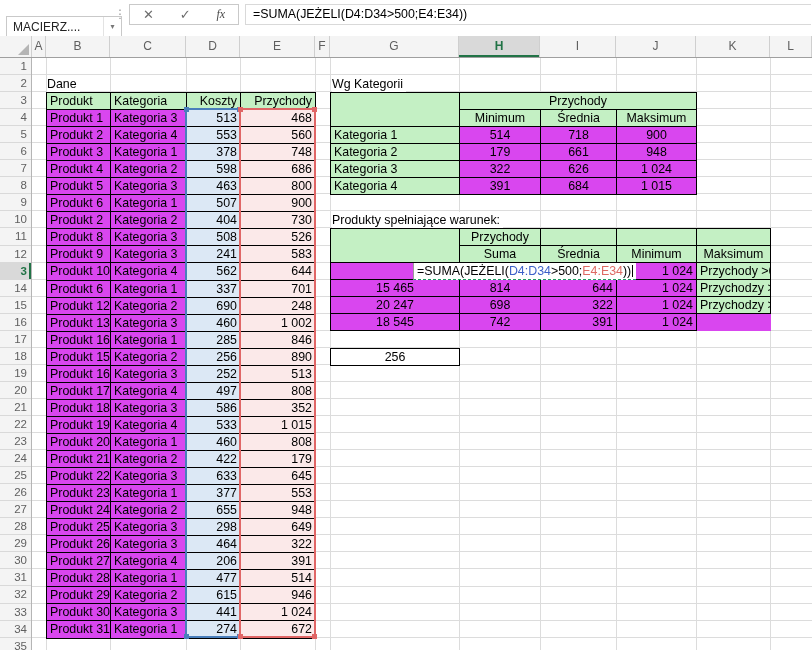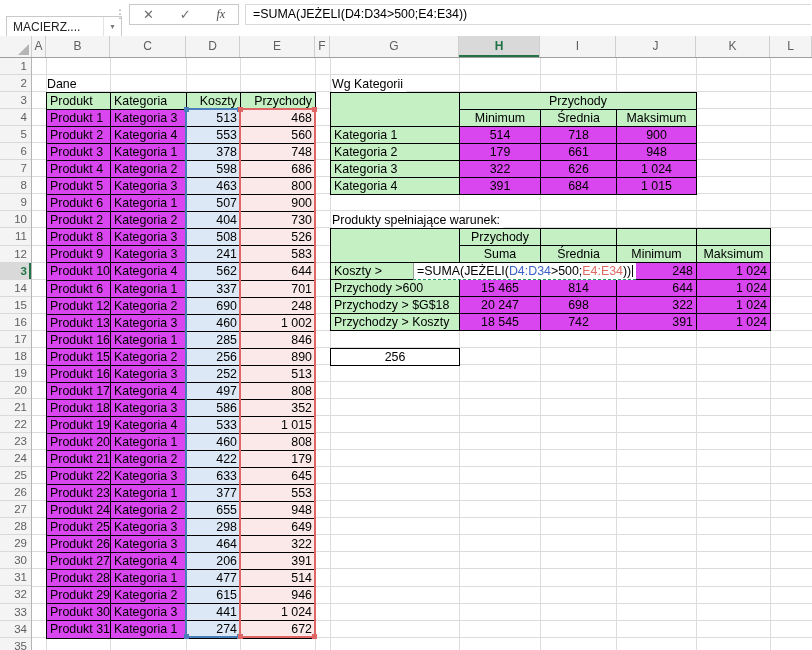--- a/index.html
+++ b/index.html
@@ -462,21 +462,20 @@
 <div class="xtable cond">
   <div class="c g rs2"></div>
   <div class="c g ac">Przychody</div>
   <div class="c g"></div>
   <div class="c g"></div>
   <div class="c g"></div>
   <div class="contents">
     
   <span class="c g ac">Suma</span><span class="c g ac">Średnia</span><span class="c g ac">Minimum</span><span class="c g ac">Maksimum</span></div>
 
-  <div class="c g al">Koszty &gt;</div>
   <div class="c cs2"></div>
   <div class="c ar">248</div>
   <div class="c ar">1 024</div>
   <div class="contents">
     
   
       <div class="contents">
         <span class="c g al">Przychody &gt;600</span>
         <span class="c ac">15 465</span>
         <span class="c ac">814</span>

